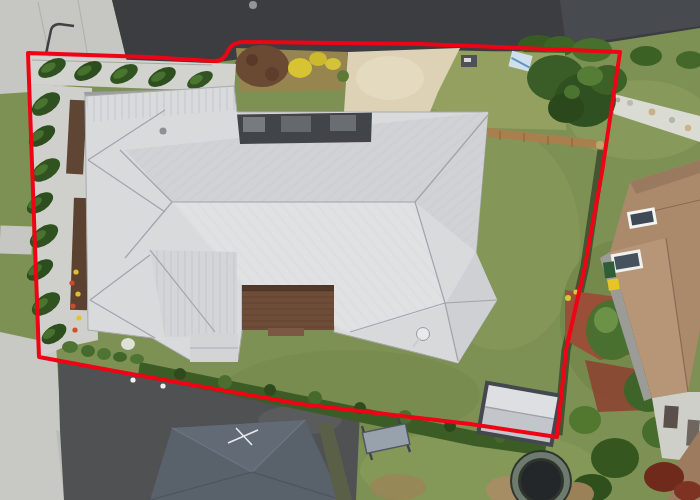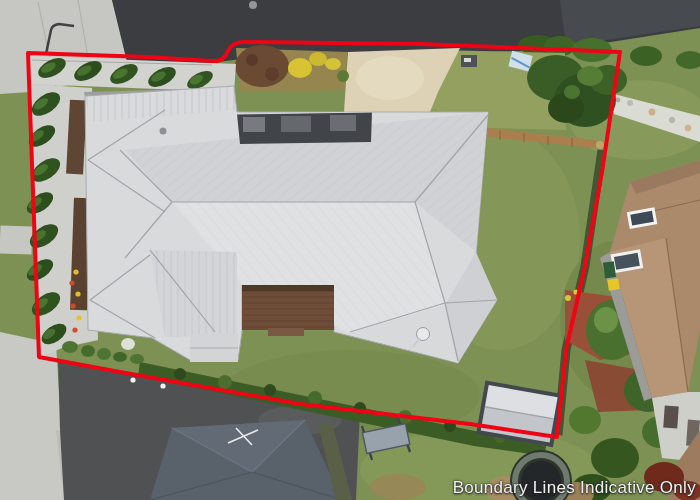--- a/index.html
+++ b/index.html
@@ -344,14 +344,13 @@
     <ellipse cx="585" cy="100" rx="31" ry="27" fill="#2f5021"></ellipse>
     <ellipse cx="608" cy="80" rx="19" ry="15" fill="#3c6126"></ellipse>
     <ellipse cx="566" cy="108" rx="18" ry="15" fill="#2a481b"></ellipse>
     <ellipse cx="590" cy="76" rx="13" ry="10" fill="#557d36"></ellipse>
     <ellipse cx="572" cy="92" rx="8" ry="7" fill="#4c7431"></ellipse>
   </g>
 
   <path d="M 28,53 L 148,57 L 212,61 C 222,62 225,57 228,51 C 231,44 236,42 244,42 L 420,44 L 620,52 L 602,172 L 585,266 L 566,350 L 557,437 L 470,424 L 300,404 L 120,372 L 39,357 Z" fill="none" stroke-width="4" stroke-linejoin="round" stroke-linecap="round" stroke="#ee0414"></path>
 </svg>
 
-<div class="caption">Boundary Lines Indicative Only</div>
 </div>
 
 </body></html>

